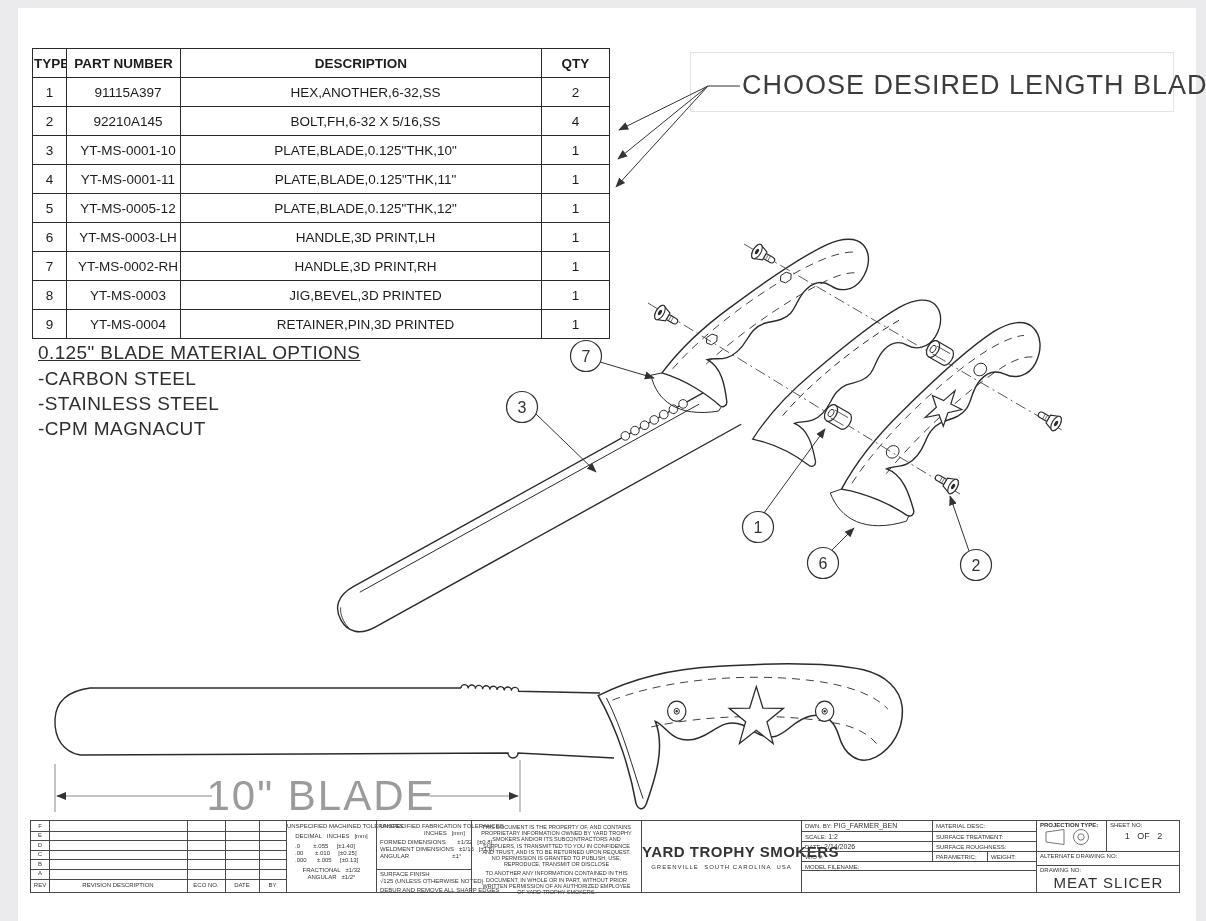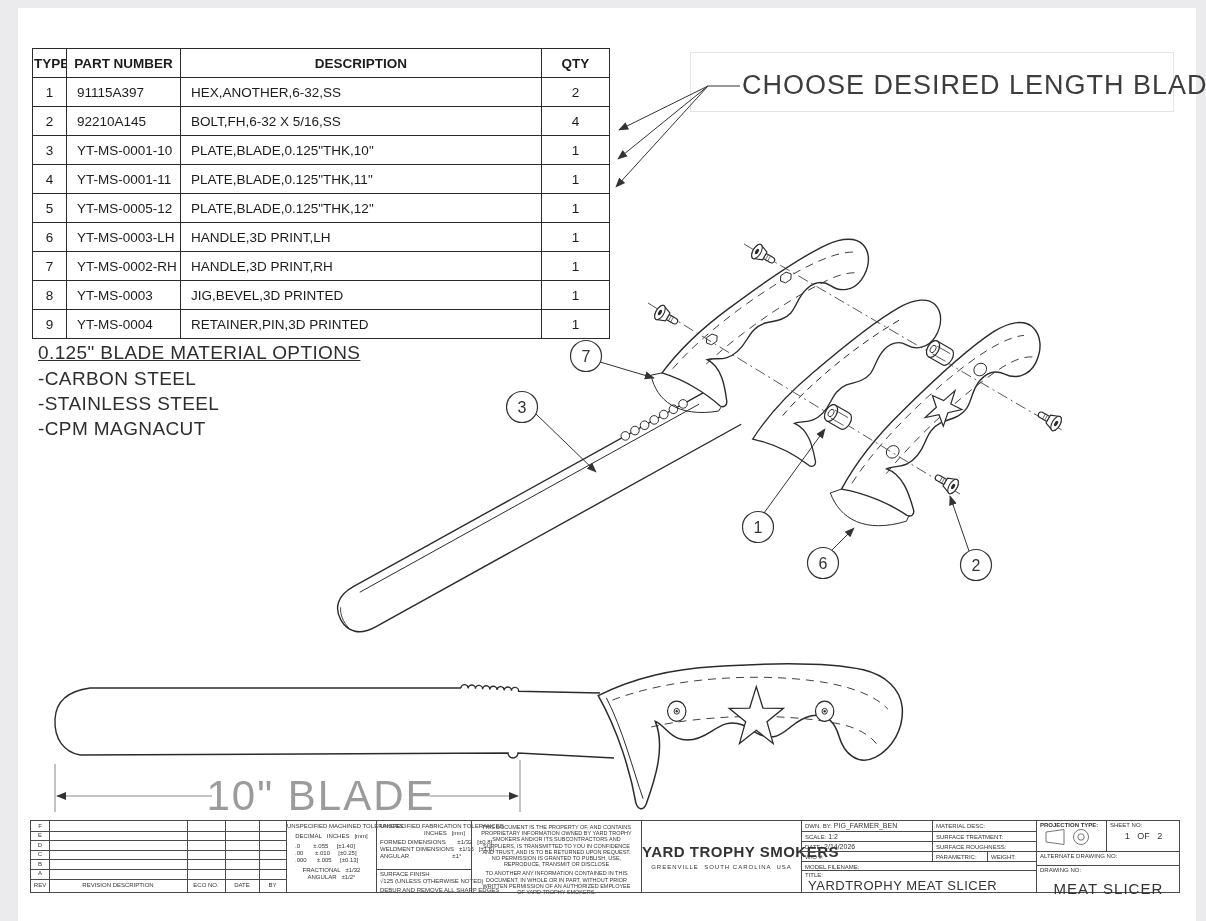--- a/index.html
+++ b/index.html
@@ -5,21 +5,21 @@
   html,body{margin:0;padding:0;}
   body{width:1206px;height:921px;position:relative;background:#ebebed;font-family:"Liberation Sans",sans-serif;overflow:hidden;}
   .paper{position:absolute;left:18px;top:8px;width:1178px;height:913px;background:#ffffff;}
   .abs{position:absolute;}
   
   table.bom{border-collapse:collapse;table-layout:fixed;background:#fff;}
   table.bom th,table.bom td{border:1.4px solid #2b2b2b;color:#1c1c1c;overflow:hidden;white-space:nowrap;}
   table.bom th{font-size:13.5px;font-weight:bold;height:26px;}
   table.bom td{font-size:13.5px;height:26px;}
   td.c,th.c{text-align:center;}
-  td.l{text-align:left;padding-left:10px;}
+  td.l{text-align:center;padding-left:10px;}
   
   .choose{font-size:27px;color:#3d3d3d;letter-spacing:1px;white-space:nowrap;}
   .mat-title{font-size:19px;color:#2e2e2e;text-decoration:underline;letter-spacing:0.4px;white-space:nowrap;}
   .mat-item{font-size:19px;color:#2e2e2e;letter-spacing:0.4px;white-space:nowrap;}
   .faintbox{border:1px solid #e4e4e6;}
   
   svg.draw{position:absolute;left:0;top:0;}
   svg.draw path,svg.draw circle,svg.draw ellipse,svg.draw line,svg.draw polygon,svg.draw polyline{vector-effect:non-scaling-stroke;}
   
   .tb{position:absolute;left:30px;top:820px;width:1150px;height:73px;border:1.2px solid #4a4a4a;box-sizing:border-box;color:#333;}
@@ -368,38 +368,34 @@
     <div class="fieldrow" style="left:0;top:0;width:130px;height:11px;"><span class="lbl">DWN. BY:</span> <span style="font-size:7px;">PIG_FARMER_BEN</span></div>
     <div class="fieldrow" style="left:0;top:11px;width:130px;height:10px;"><span class="lbl">SCALE:</span> <span style="font-size:7px;">1:2</span></div>
     <div class="fieldrow" style="left:0;top:21px;width:130px;height:10px;"><span class="lbl">DATE:</span> <span style="font-size:7px;">2/14/2026</span></div>
     <div class="fieldrow" style="left:0;top:31px;width:130px;height:10px;"><span class="lbl">W/O #:</span></div>
     <div class="fieldrow" style="left:130px;top:0;width:105px;height:11px;border-left:1px solid #4a4a4a;"><span class="lbl">MATERIAL DESC:</span></div>
     <div class="fieldrow" style="left:130px;top:11px;width:105px;height:10px;border-left:1px solid #4a4a4a;"><span class="lbl">SURFACE TREATMENT:</span></div>
     <div class="fieldrow" style="left:130px;top:21px;width:105px;height:10px;border-left:1px solid #4a4a4a;"><span class="lbl">SURFACE ROUGHNESS:</span></div>
     <div class="fieldrow" style="left:130px;top:31px;width:55px;height:10px;border-left:1px solid #4a4a4a;"><span class="lbl">PARAMETRIC:</span></div>
     <div class="fieldrow" style="left:185px;top:31px;width:50px;height:10px;border-left:1px solid #4a4a4a;"><span class="lbl">WEIGHT:</span></div>
     <div class="fieldrow" style="left:0;top:41px;width:235px;height:9px;"><span class="lbl">MODEL FILENAME:</span></div>
-    <div class="abs" style="left:0;top:50px;width:235px;height:21px;">
-      <span class="lbl" style="position:absolute;left:3px;top:1px;">TITLE:</span>
-      <span class="bigtitle" style="position:absolute;left:6px;top:7px;">YARDTROPHY MEAT SLICER</span>
-    </div>
   </div>
 
   <div class="box" style="left:1005px;top:0;width:70px;height:30px;">
     <div class="lbl" style="margin:1px 0 0 3px;font-weight:bold;">PROJECTION TYPE:</div>
     <svg width="56" height="18" style="margin-left:6px;">
       <path d="M 3,4 L 21,1.5 L 21,16.5 L 3,14 Z" fill="none" stroke="#777" stroke-width="1"></path>
       <circle cx="38" cy="9" r="7.5" fill="none" stroke="#777" stroke-width="1"></circle>
       <circle cx="38" cy="9" r="3.2" fill="none" stroke="#777" stroke-width="1"></circle>
     </svg>
   </div>
   <div class="box" style="left:1075px;top:0;width:73.8px;height:30px;">
     <div class="lbl" style="margin:1px 0 0 3px;">SHEET NO:</div>
     <div class="ctr" style="font-size:9px;white-space:pre;margin-top:3px;">1   OF   2</div>
   </div>
   <div class="box" style="left:1005px;top:30px;width:143.8px;height:14px;border-top:1px solid #4a4a4a;">
     <div class="lbl" style="margin:1px 0 0 3px;">ALTERNATE DRAWING NO:</div>
   </div>
   <div class="box" style="left:1005px;top:44px;width:143.8px;height:27px;border-top:1px solid #4a4a4a;">
     <div class="lbl" style="margin:1px 0 0 3px;">DRAWING NO:</div>
-    <div class="dwgno ctr" style="margin-top:7px;">MEAT SLICER</div>
+    <div class="dwgno ctr" style="margin-top:1px;">MEAT SLICER</div>
   </div>
 </div>
 
 </body></html>

